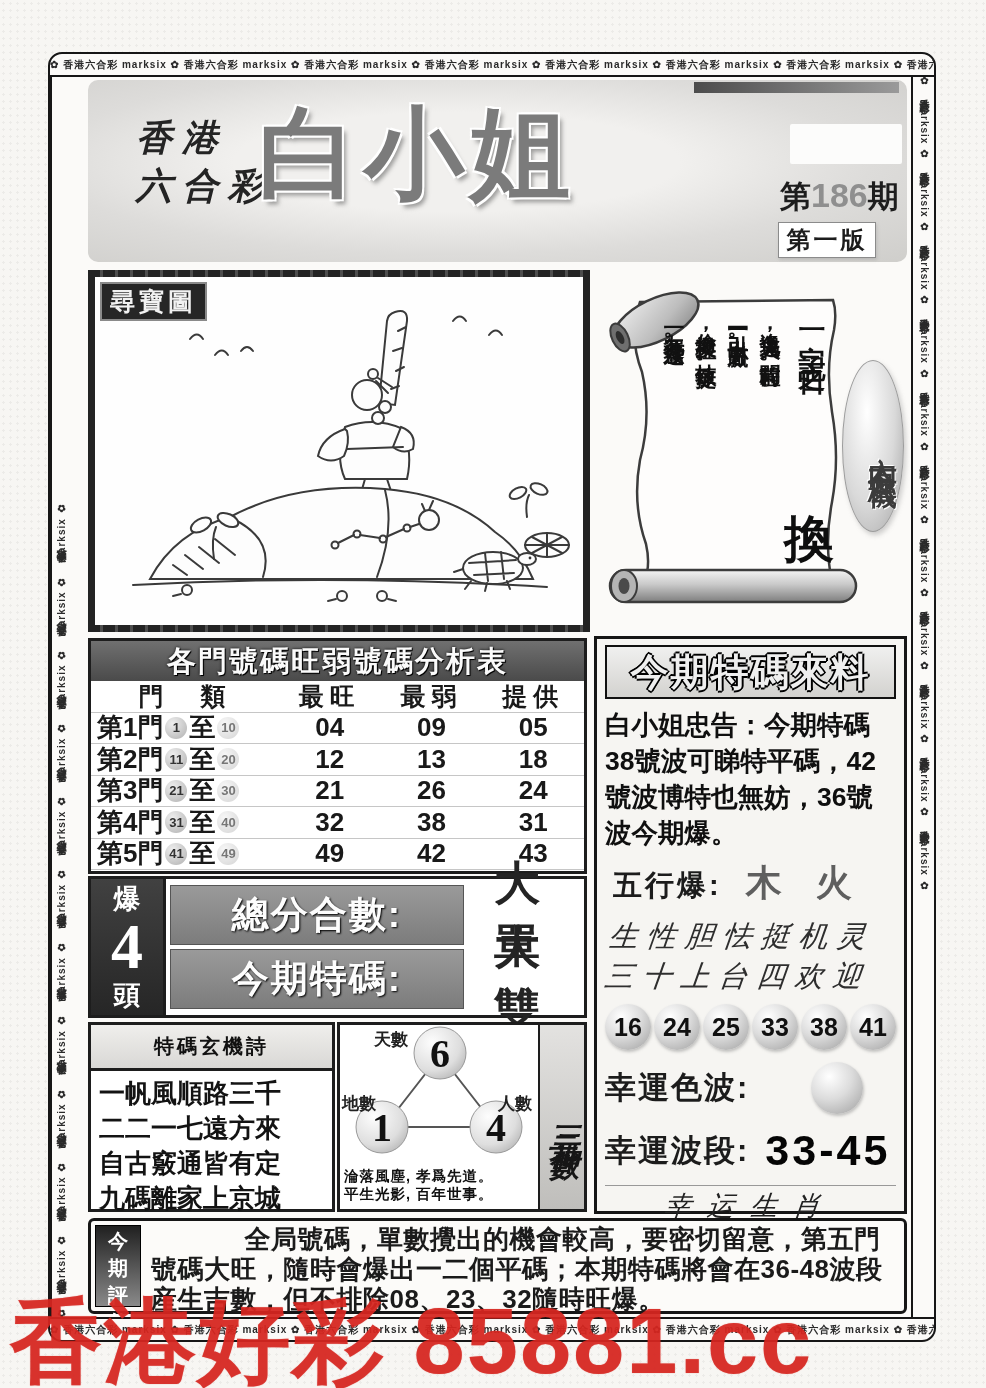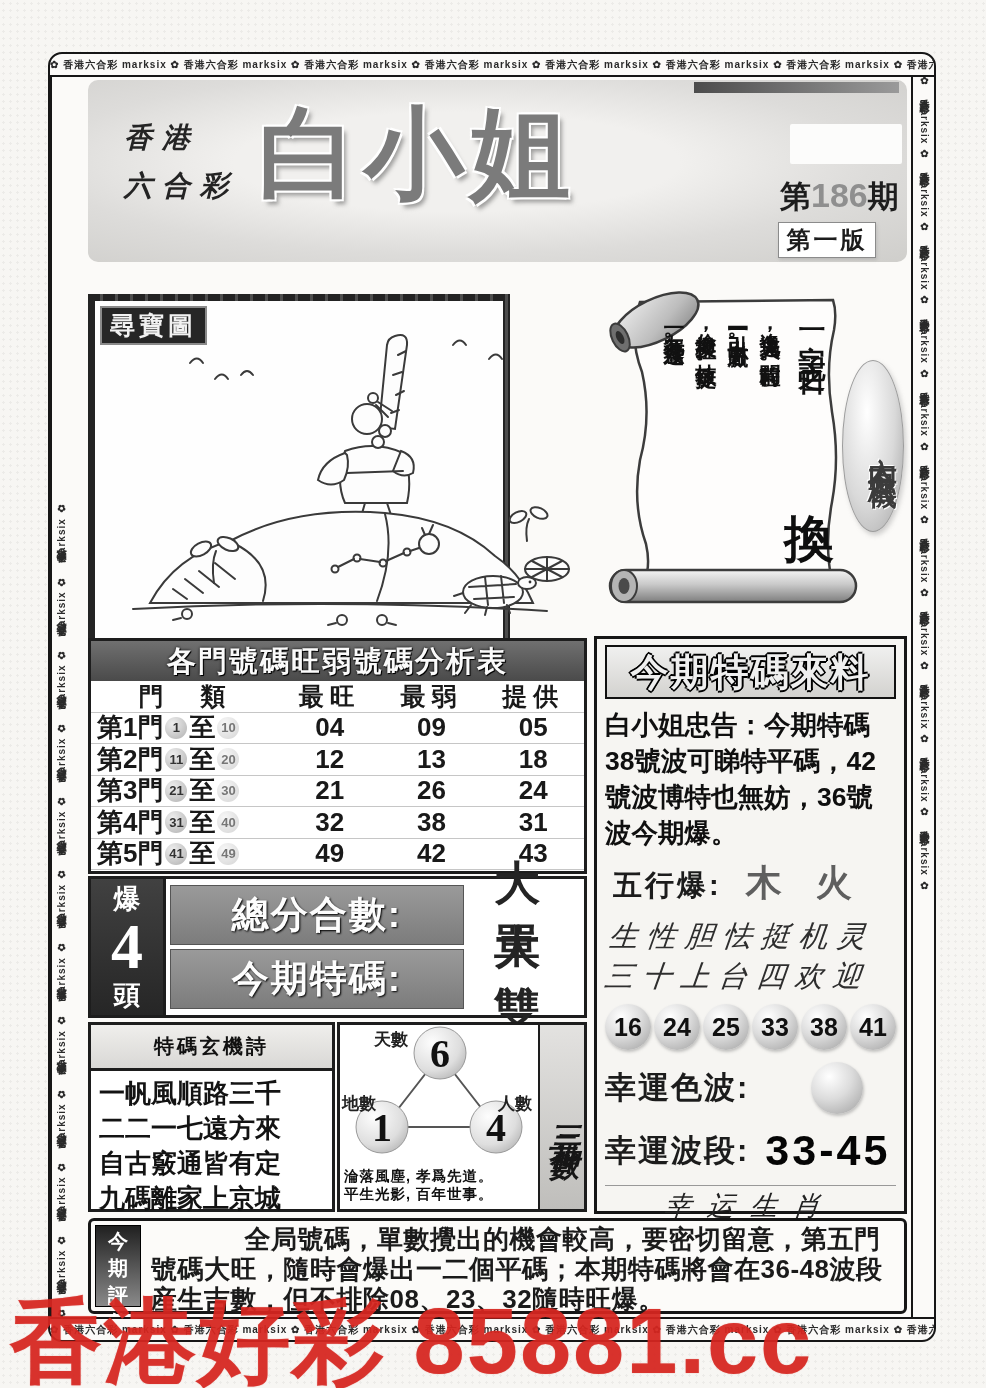--- a/index.html
+++ b/index.html
@@ -18,37 +18,37 @@
   .strip-left{left:0;top:21px;bottom:21px;width:21px;border-right:2px solid #161616;
     writing-mode:vertical-rl;transform:rotate(180deg);line-height:20px;}
   .strip-right{right:0;top:21px;bottom:21px;width:21px;border-left:2px solid #161616;
     writing-mode:vertical-rl;line-height:20px;}
   .content{position:absolute;inset:24px;overflow:hidden;}
   
   .header{left:14px;top:2px;width:819px;height:182px;border-radius:10px;
     background:radial-gradient(ellipse at 45% 45%, #f1f0ee 35%, #dddcda 65%, #cfcecb 100%);}
   .header-bar{right:8px;top:2px;width:205px;height:11px;
     background:linear-gradient(90deg,#4c4c4c,#9a9a9a);}
-  .brand{left:36px;top:34px;font-family:"Liberation Serif",serif;font-style:italic;
-    font-weight:bold;font-size:28px;line-height:48px;color:#242424;letter-spacing:10px;}
+  .brand{left:48px;top:34px;font-family:"Liberation Serif",serif;font-style:italic;
+    font-weight:bold;font-size:36px;line-height:48px;color:#242424;letter-spacing:10px;}
   .main-title{left:170px;top:8px;font-size:100px;font-weight:900;color:#7b7b7b;
     letter-spacing:6px;font-family:"Liberation Sans",sans-serif;
     text-shadow:-2px -2px 0 #fff,2px -2px 0 #fff,-2px 2px 0 #fff,2px 2px 0 #fff,4px 5px 4px #55555588;}
   .sub-title{left:508px;top:62px;font-size:58px;font-weight:900;color:#2e2e2e;
     font-family:"Liberation Serif",serif;letter-spacing:4px;
     text-shadow:-1px -1px 0 #fff,1px 1px 0 #fff,2px 3px 3px #77777788;}
   .issue{left:692px;top:96px;font-size:31px;font-weight:900;color:#1d1d1d;white-space:nowrap;}
   .issue .num{color:#8f8f8f;font-size:34px;}
   .blank-patch{left:702px;top:44px;width:112px;height:40px;background:#fcfcfb;border-radius:2px;}
   .edition{left:690px;top:142px;width:96px;height:34px;background:#fff;border:1px solid #8b8b8b;
     font-size:24px;font-weight:900;text-align:center;line-height:34px;letter-spacing:3px;box-shadow:1px 2px 3px #9996;}
   
-  .treasure{left:14px;top:192px;width:422px;height:362px;
+  .treasure{left:14px;top:192px;width:502px;height:362px;
     background:repeating-linear-gradient(90deg,#232323 0 12px,#4d4d4d 12px 15px);
-    padding:7px;box-sizing:border-box;margin-top:24px;}
+    padding:7px;box-sizing:border-box;}
   .treasure-inner{position:relative;width:100%;height:100%;background:#fefefe;}
   .treasure-label{position:absolute;left:5px;top:5px;background:#262626;color:#f2f2f2;
     border:2px solid #8a8a8a;font-size:25px;font-weight:900;padding:1px 8px;letter-spacing:4px;}
   
   .scrollzone{left:520px;top:196px;width:292px;height:360px;}
   .scroll-text{position:absolute;right:56px;top:42px;height:238px;
     writing-mode:vertical-rl;font-family:"Liberation Serif",serif;color:#111;}
   .scroll-heading{font-size:27px;font-weight:900;letter-spacing:8px;margin-left:10px;}
   .scroll-line{font-size:21px;font-weight:bold;letter-spacing:2px;margin:0 4px;}
   .scroll-big{position:absolute;left:190px;top:232px;font-size:50px;font-weight:900;

